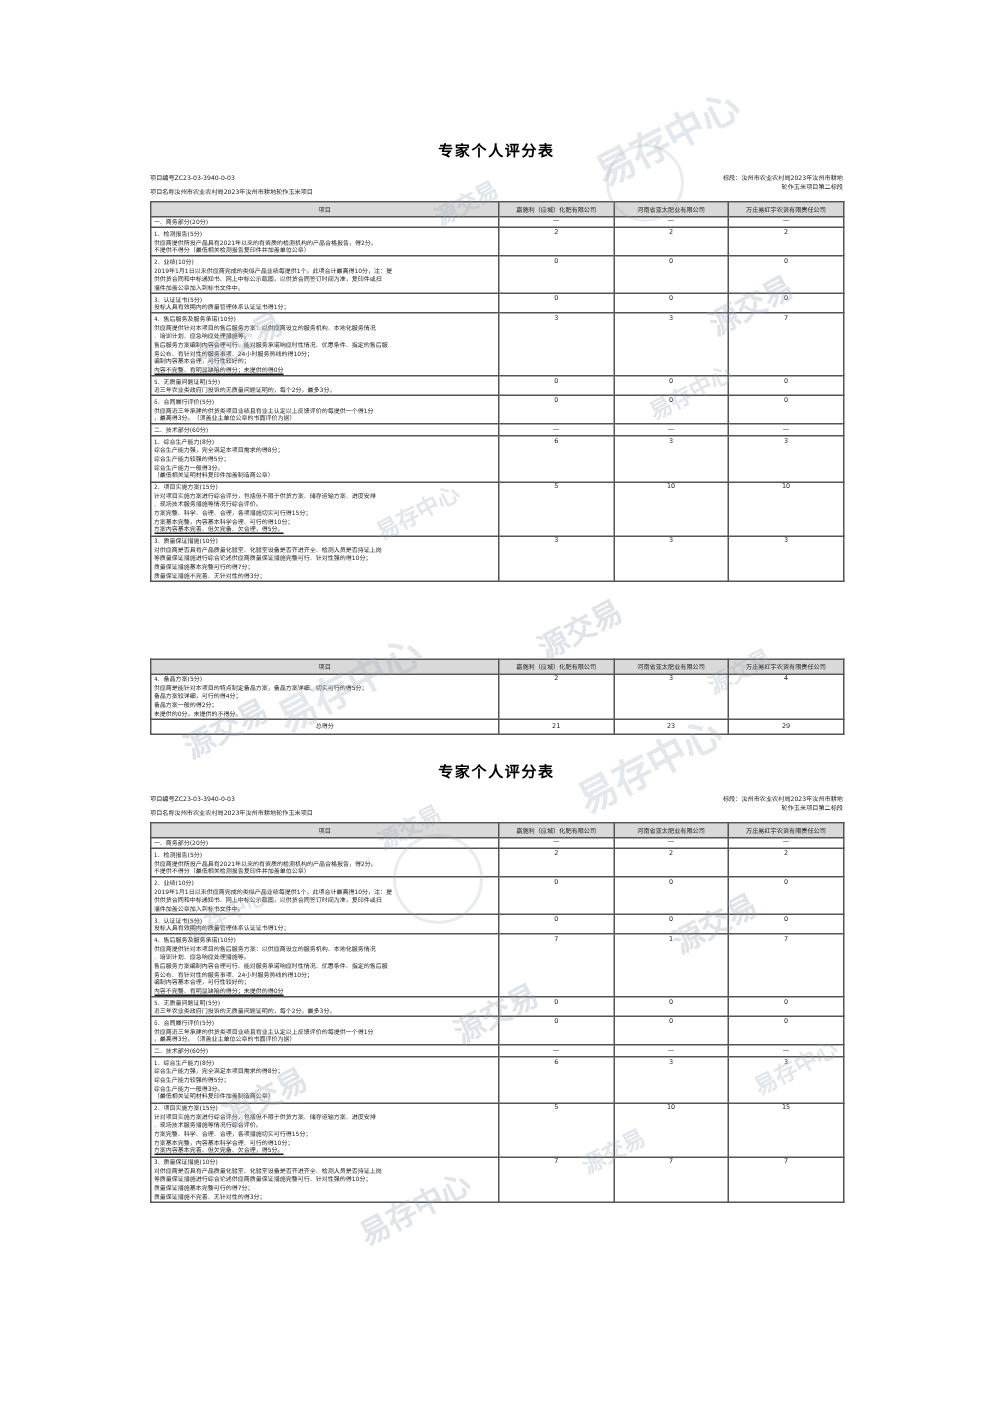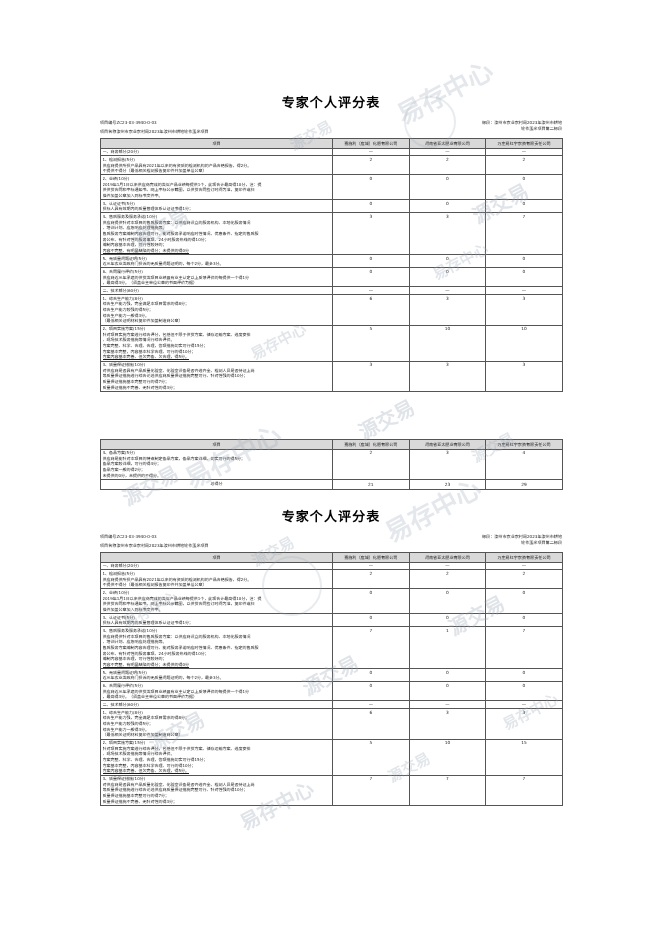--- a/index.html
+++ b/index.html
@@ -17,21 +17,21 @@
   .doc{
     position:absolute;
     left:100px;width:462px;
   }
   #doc1{top:92px;}
   #doc2{top:506px;}
 
   .doc-title{
     text-align:center;
     font-weight:bold;
-    font-size:13px;
+    font-size:10px;
     letter-spacing:1.1px;
     margin:0 0 9px 0;
     color:#000;
   }
   .meta-row{
     display:flex;
     justify-content:space-between;
     align-items:flex-start;
     font-size:4.1px;
     line-height:1.55;

